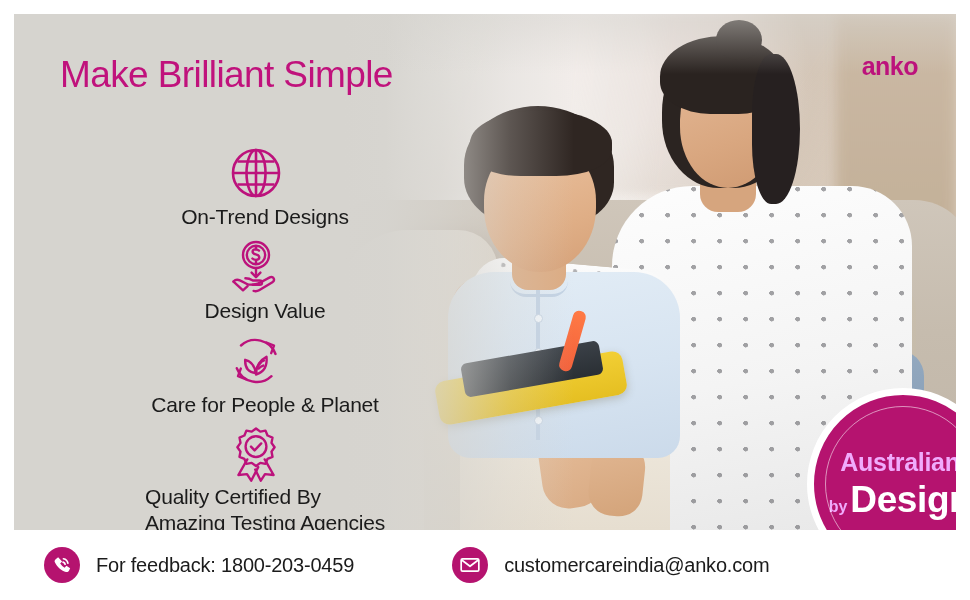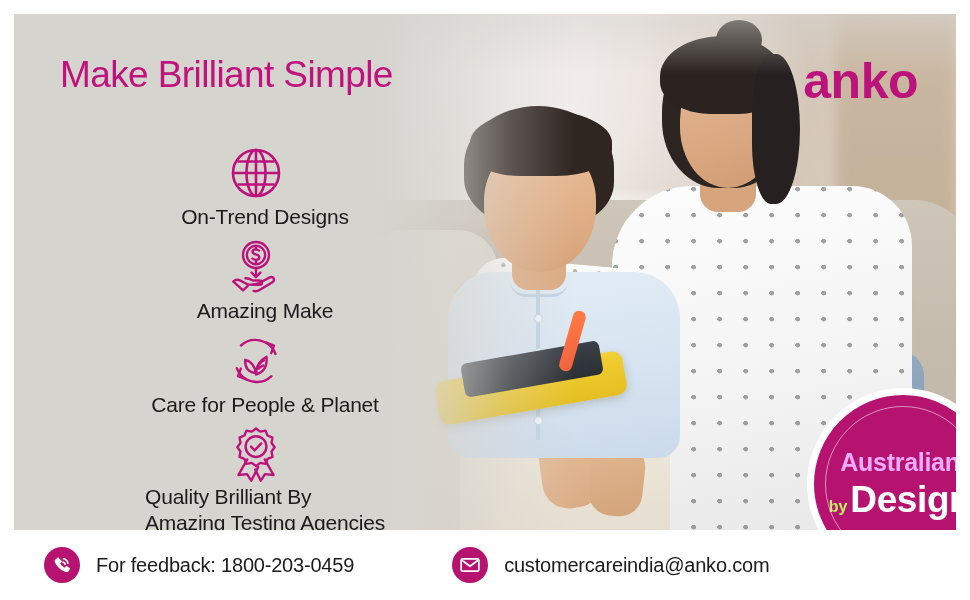--- a/index.html
+++ b/index.html
@@ -286,21 +286,21 @@
     letter-spacing: -0.6px;
     color: #c0127c;
     white-space: nowrap;
   }
 
   
   .logo {
     position: absolute;
     right: 38px;
     top: 38px;
-    font-size: 50px;
+    font-size: 25px;
     font-weight: bold;
     letter-spacing: -0.5px;
     color: #bc127c;
   }
 
   
   .features {
     position: absolute;
     left: 32px;
     top: 128px;
@@ -360,21 +360,21 @@
     letter-spacing: -0.3px;
     margin-bottom: 2px;
     margin-left: -6px;
   }
   .badge-line2 {
     display: flex;
     align-items: baseline;
     margin-left: -6px;
   }
   .badge-by {
-    color: #bef264;
+    color: #f0abfc;
     font-size: 16px;
     font-weight: bold;
     margin-right: 3px;
   }
   .badge-design {
     color: #ffffff;
     font-size: 37px;
     font-weight: bold;
     letter-spacing: -0.4px;
   }
@@ -494,21 +494,21 @@
             <line x1="29" y1="9.2" x2="29" y2="11.4"></line>
             <line x1="29" y1="22.8" x2="29" y2="25.2"></line>
             <path d="M29 30v8.2"></path>
             <path d="M24.6 34.6 29 39.2l4.4-4.6"></path>
             <path d="M18.4 40.2c2.8 0 5.4 1 7.5 2.3h6.7c1.4 0 2.4 1 2.4 2.2s-1 2.1-2.4 2.1h-7"></path>
             <path d="M6.5 43.6c1.6-1.9 4.2-2.3 6.4-1.2l7.6 3.8"></path>
             <path d="M20.8 46.6h4.2c3.4 0 6.5-1.1 9.2-2.6l8.6-4.6c1.6-.9 3.4-.2 4 1.3.5 1.3-.1 2.8-1.4 3.6l-13.3 8c-1.7 1-3.7 1.2-5.5.6"></path>
             <path d="M6.5 43.6 16 52.3l4.6-4.1"></path>
           </svg>
         </div>
-        <div class="feature-label">Amazing Make</div>
+        <div class="feature-label">Design Value</div>
       </div>
 
       <div class="feature">
         <div class="feature-icon">
           <svg width="58" height="58" viewBox="0 0 58 58" fill="none" stroke="#bc127c" stroke-width="2.4" stroke-linecap="round" stroke-linejoin="round">
             <path d="M14 13.5A21.5 21.5 0 0 1 48.5 22"></path>
             <path d="M39.5 10.5 47 13.6l-2.8 7.6"></path>
             <path d="M44.5 44.2A21.5 21.5 0 0 1 9.8 36.2"></path>
             <path d="M18.6 47.2 11 44.2l2.8-7.6"></path>
             <path d="M29 42.5c0-8.5 3.5-14.2 10.5-17.8 1 9.5-2.8 15.6-10.5 17.8Z"></path>
@@ -525,21 +525,21 @@
         <div class="feature-icon">
           <svg width="60" height="60" viewBox="0 0 60 60" fill="none" stroke="#bc127c" stroke-width="2.4" stroke-linecap="round" stroke-linejoin="round">
             <path d="M30 4.5l4.3 3.1 5.2-1 2 4.9 5 2.1-1 5.3 3.1 4.3-3.1 4.4 1 5.2-5 2.1-2 5-5.2-1-4.3 3.1-4.3-3.1-5.3 1-2-5-4.9-2.1 1-5.2-3.1-4.4 3.1-4.3-1-5.3 4.9-2.1 2-4.9 5.3 1L30 4.5Z"></path>
             <circle cx="30" cy="22.6" r="10.4"></circle>
             <path d="M25 22.6l3.6 3.8 6.6-7"></path>
             <path d="M21.3 35.4 12.4 51l8.6-.9 4.2 6.6 7-13.6"></path>
             <path d="M38.7 35.4 47.6 51l-8.6-.9-4.2 6.6-5.6-11.2"></path>
           </svg>
         </div>
         <div class="feature-label">
-          <span>Quality Brilliant By</span><br>
+          <span>Quality Certified By</span><br>
           <span>Amazing Testing Agencies</span>
         </div>
       </div>
 
     </div>
 
     <div class="badge">
       <div class="badge-ring"></div>
       <div class="badge-line1">Australian</div>
       <div class="badge-line2">

